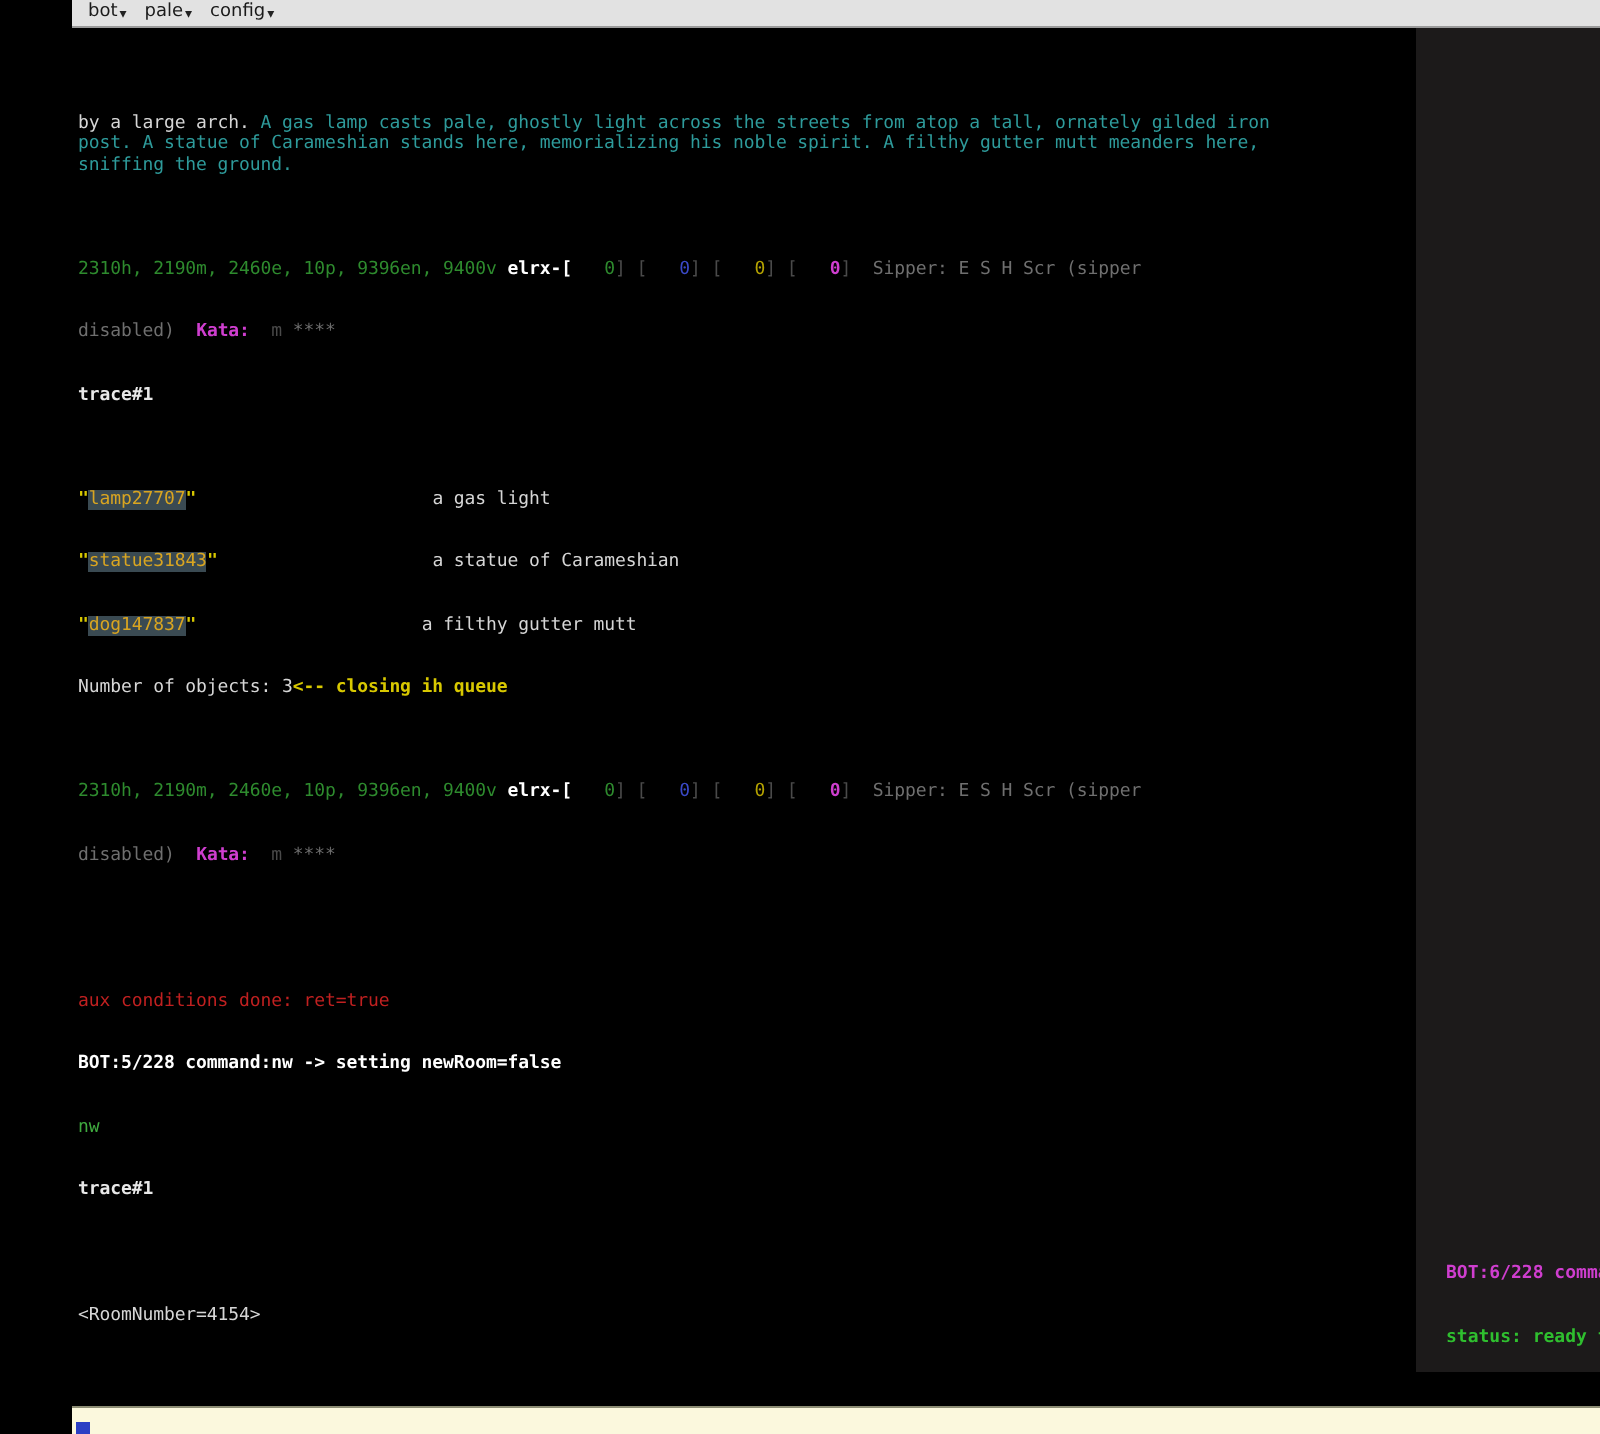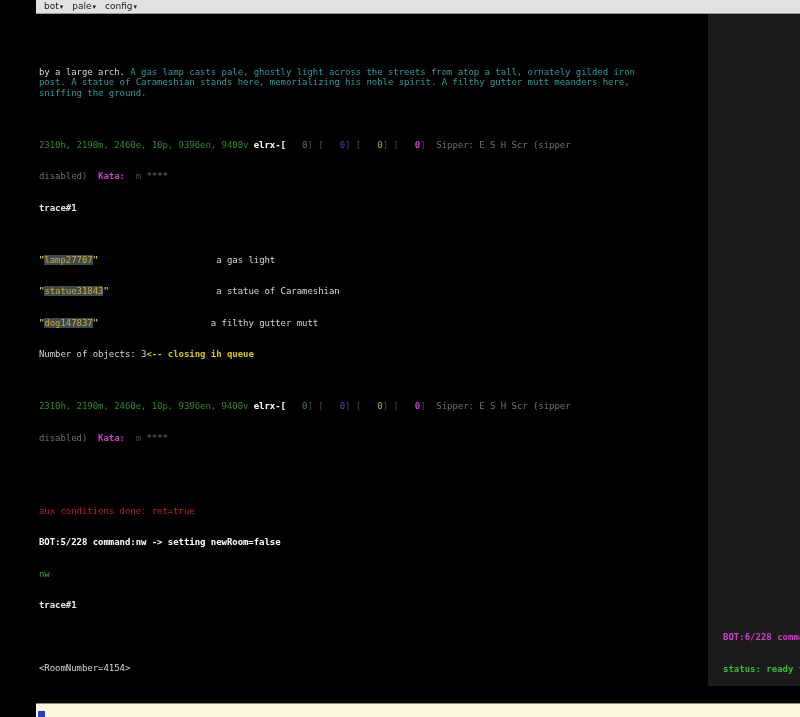--- a/index.html
+++ b/index.html
@@ -32,21 +32,21 @@
 
   
   .console {
     position: absolute; left: 0; top: 14px;
     width: 620px; height: 672px;
     background: #000;
     overflow: hidden;
     font-size: 9px;
     line-height: 10.45px;
     color: #d8d8d8;
-    padding: 11px 2px 0 3px;
+    padding: 1px 2px 0 3px;
     white-space: pre-wrap;
     word-break: break-word;
     letter-spacing: -0.05px;
   }
   .console .ln { min-height: 10.45px; }
 
   
   .c-white   { color: #d6d6d6; }
   .c-bwhite  { color: #ffffff; font-weight: bold; }
   .c-cyan    { color: #2e9b9b; }

